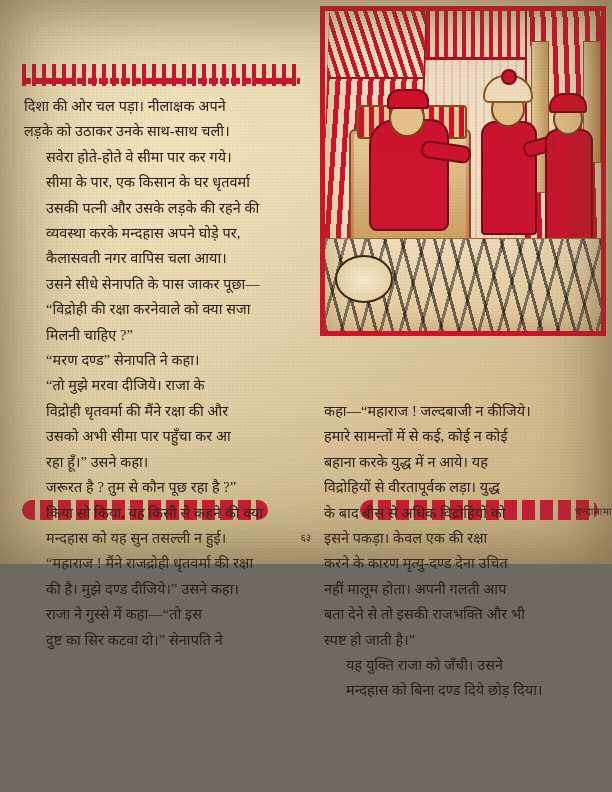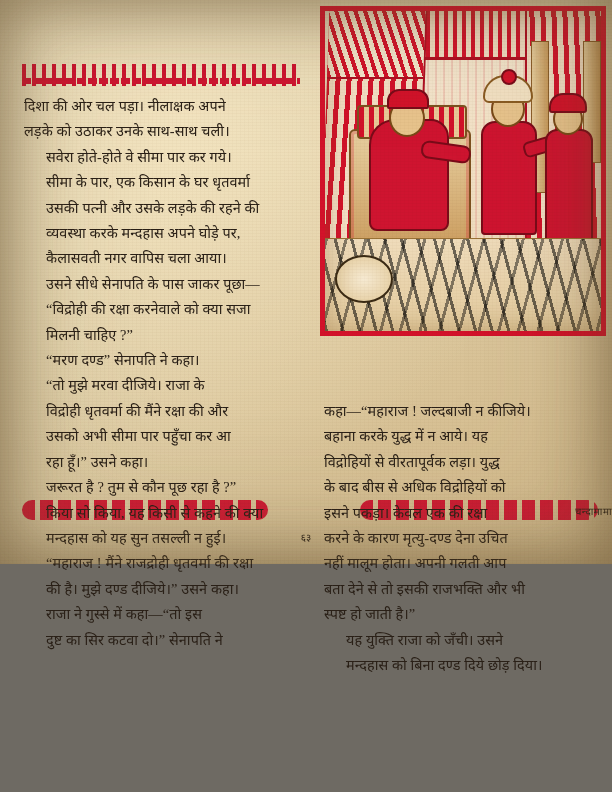--- a/index.html
+++ b/index.html
@@ -323,20 +323,21 @@
         <span class="ln">की है। मुझे दण्ड दीजिये।” उसने कहा।</span>
       </p>
       <p class="ind">
         <span class="ln">राजा ने गुस्से में कहा—“तो इस</span>
         <span class="ln">दुष्ट का सिर कटवा दो।” सेनापति ने</span>
       </p>
     </div>
   <div class="col" id="col-right">
       <p class="">
         <span class="ln">कहा—“महाराज ! जल्दबाजी न कीजिये।</span>
+        <span class="ln">हमारे सामन्तों में से कई, कोई न कोई</span>
         <span class="ln">बहाना करके युद्ध में न आये। यह</span>
         <span class="ln">विद्रोहियों से वीरतापूर्वक लड़ा। युद्ध</span>
         <span class="ln">के बाद बीस से अधिक विद्रोहियों को</span>
         <span class="ln">इसने पकड़ा। केवल एक की रक्षा</span>
         <span class="ln">करने के कारण मृत्यु-दण्ड देना उचित</span>
         <span class="ln">नहीं मालूम होता। अपनी गलती आप</span>
         <span class="ln">बता देने से तो इसकी राजभक्ति और भी</span>
         <span class="ln">स्पष्ट हो जाती है।”</span>
       </p>
       <p class="ind">

